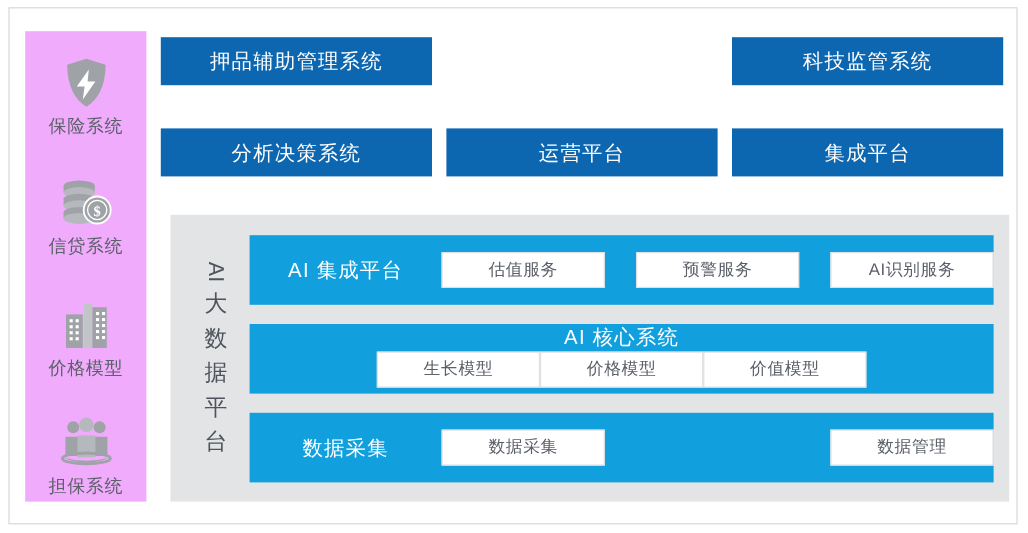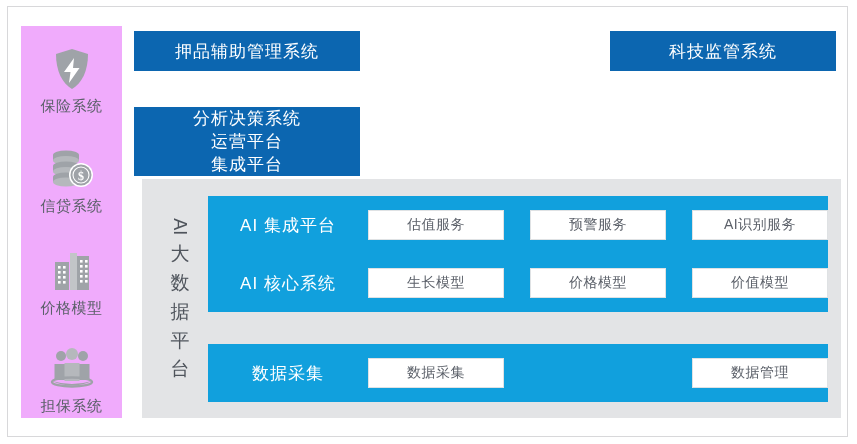--- a/index.html
+++ b/index.html
@@ -58,21 +58,21 @@
   
   .blue-row {
     position: absolute;
     left: 126px;
     width: 702px;
     height: 28px;
     display: flex;
     justify-content: space-between;
   }
   #blue-row-1 { top: 24px; }
-  #blue-row-2 { top: 100px; flex-direction: column; }
+  #blue-row-2 { top: 100px; }
 
   .blue-btn {
     width: 226px;
     height: 40px;
     background: #0c66b0;
     color: #ffffff;
     font-size: 17px;
     letter-spacing: 1px;
     display: flex;
     align-items: center;
@@ -117,21 +117,21 @@
     position: absolute;
     left: 66px;
     width: 620px;
     height: 58px;
     background: #11a0dd;
     display: flex;
     align-items: center;
     box-sizing: border-box;
   }
   #tier-row-0 { top: 17px; }
-  #tier-row-1 { top: 75px; }
+  #tier-row-1 { top: 91px; flex-direction: column; }
   #tier-row-2 { top: 165px; }
 
   .tier-title {
     width: 160px;
     text-align: center;
     color: #ffffff;
     font-size: 17px;
     letter-spacing: 1px;
     flex: 0 0 auto;
   }

